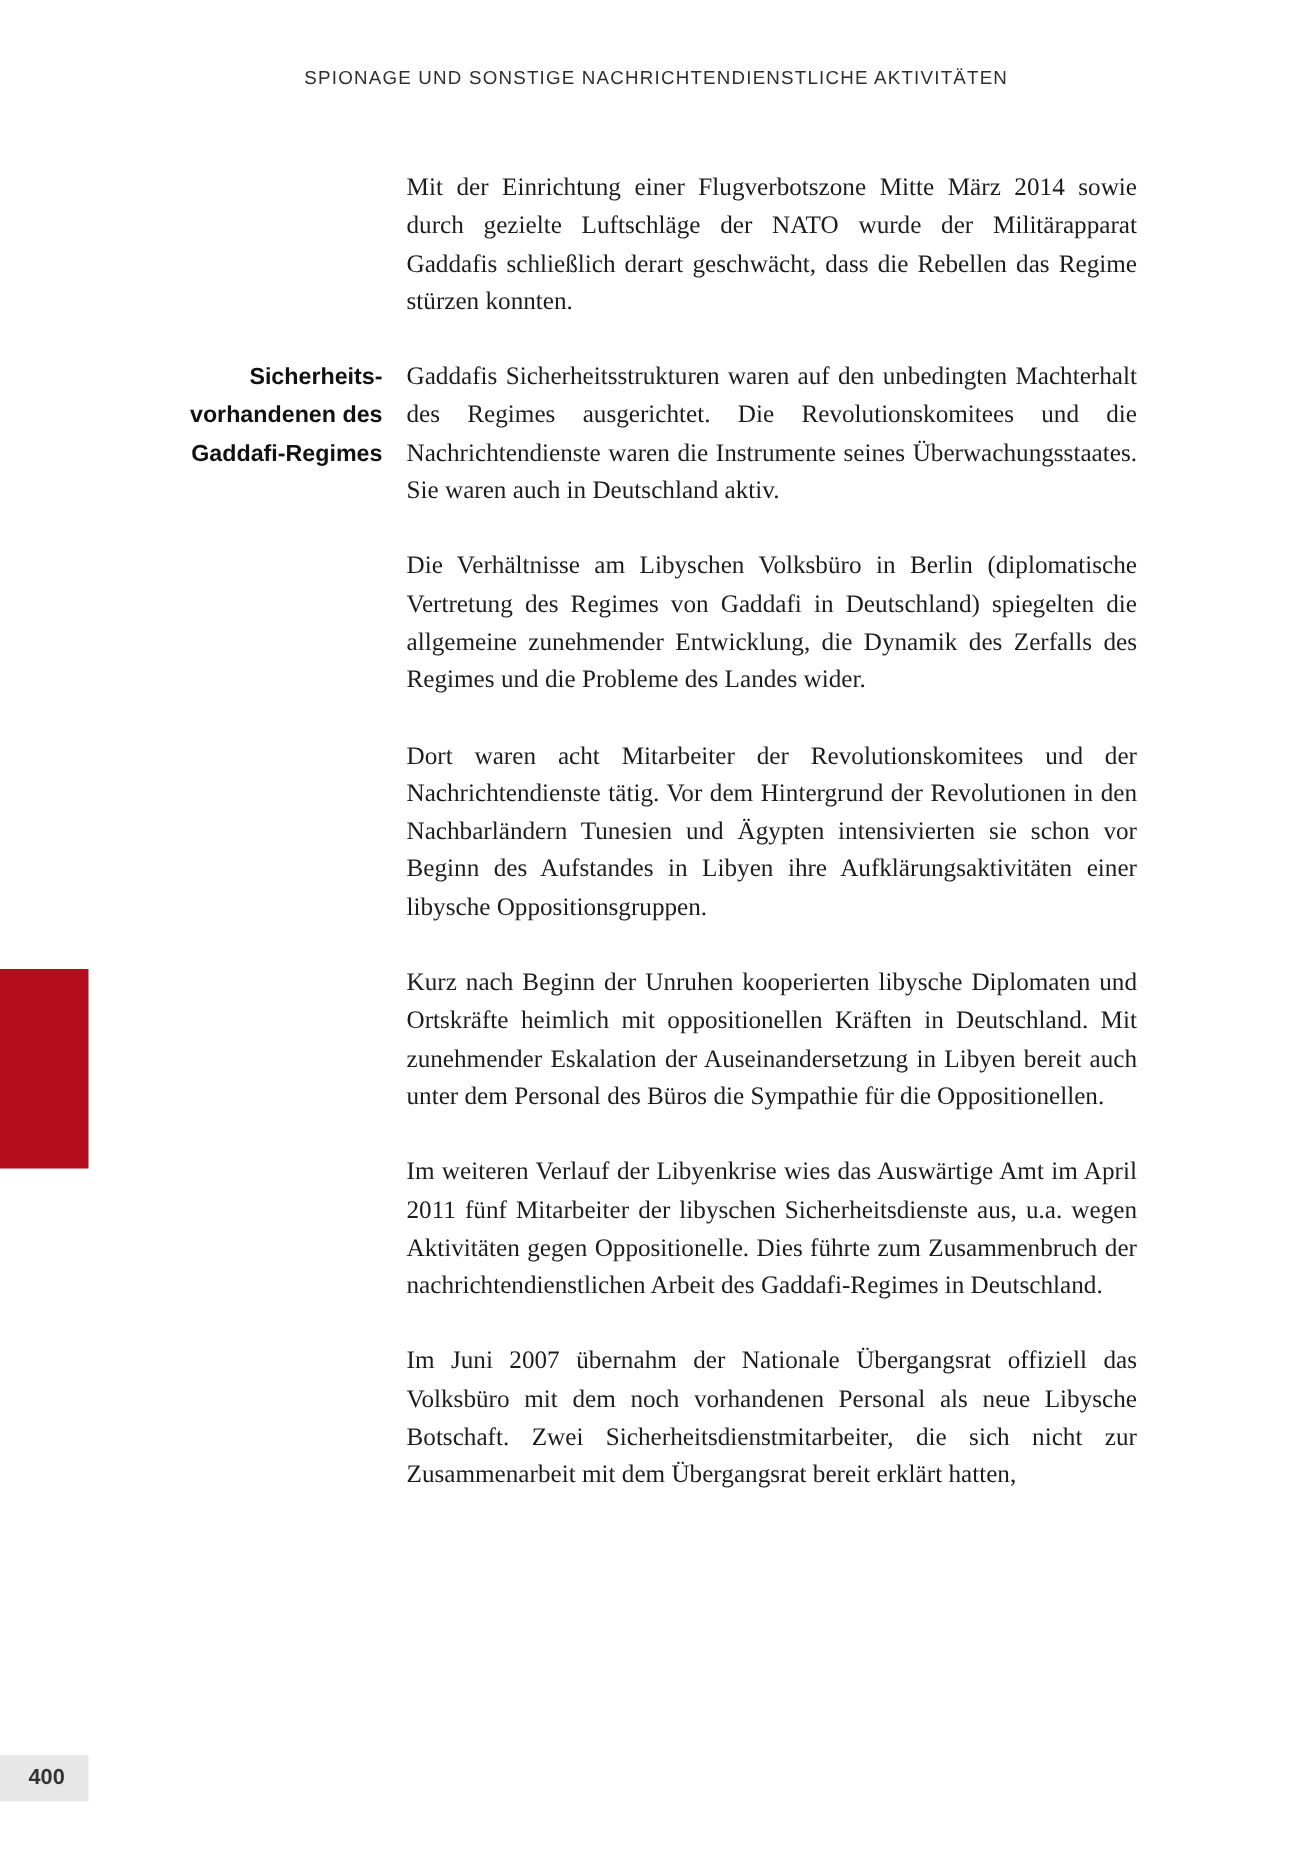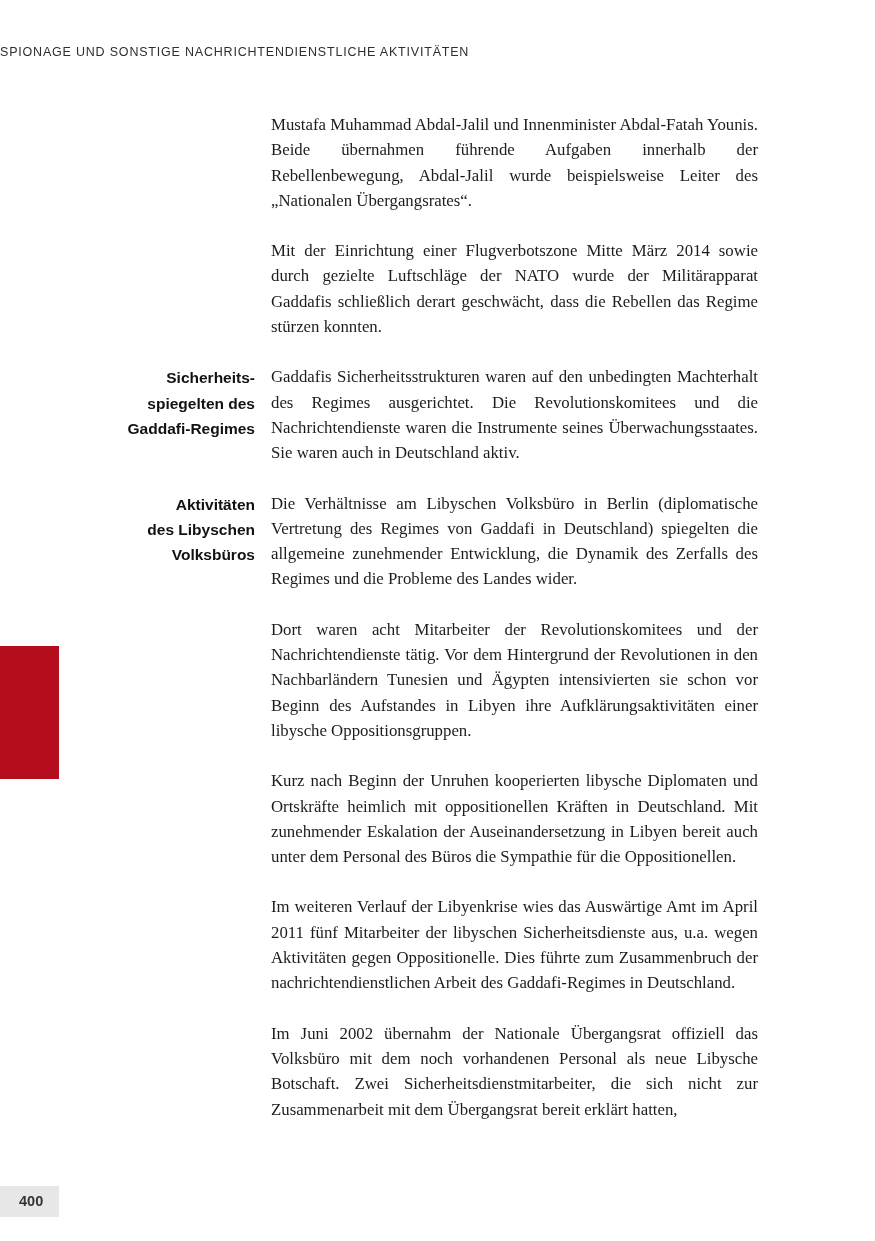--- a/index.html
+++ b/index.html
@@ -15,21 +15,21 @@
     overflow: hidden;
     font-family: "Liberation Serif", serif;
   }
 
   
   .running-head {
     position: absolute;
     top: 45px;
     left: 0;
     width: 100%;
-    text-align: left;
+    text-align: center;
     font-family: "Liberation Sans", sans-serif;
     font-size: 12.5px;
     letter-spacing: 0.8px;
     color: #2e2e2e;
     font-weight: 400;
   }
 
   
   .body-col {
     position: absolute;
@@ -76,81 +76,73 @@
   }
 
   
   .page-number-tab {
     position: absolute;
     left: 0;
     top: 1170px;
     width: 59px;
     height: 31px;
     background: #e7e7e7;
-    margin-top: 16px;
   }
   .page-number {
     font-family: "Liberation Sans", sans-serif;
     font-weight: 700;
     font-size: 14.5px;
     color: #333333;
     line-height: 31px;
     padding-left: 19px;
   }
 </style>
 </head>
 <body>
 
 <div class="page">
 
   <div class="running-head">SPIONAGE UND SONSTIGE NACHRICHTENDIENSTLICHE AKTIVITÄTEN</div>
 
   <div class="body-col" id="paragraphs">
-  <div class="para-block">
-
-    <p class="para-text">Mustafa Muhammad Abdal-Jalil und Innenminister Abdal-Fatah Younis. Beide übernahmen führende Aufgaben innerhalb der Rebellenbewegung, Abdal-Jalil wurde beispielsweise Leiter des „Nationalen Übergangsrates“.</p>
-  </div>
 
   <div class="para-block">
 
     <p class="para-text">Mit der Einrichtung einer Flugverbotszone Mitte März 2014 sowie durch gezielte Luftschläge der NATO wurde der Militärapparat Gaddafis schließlich derart geschwächt, dass die Rebellen das Regime stürzen konnten.</p>
   </div>
 
   <div class="para-block">
     <div class="margin-note">Sicherheits-
-spiegelten des
+vorhandenen des
 Gaddafi-Regimes</div>
     <p class="para-text">Gaddafis Sicherheitsstrukturen waren auf den unbedingten Machterhalt des Regimes ausgerichtet. Die Revolutionskomitees und die Nachrichtendienste waren die Instrumente seines Überwachungsstaates. Sie waren auch in Deutschland aktiv.</p>
   </div>
 
   <div class="para-block">
-    <div class="margin-note">Aktivitäten
-des Libyschen
-Volksbüros</div>
     <p class="para-text">Die Verhältnisse am Libyschen Volksbüro in Berlin (diplomatische Vertretung des Regimes von Gaddafi in Deutschland) spiegelten die allgemeine zunehmender Entwicklung, die Dynamik des Zerfalls des Regimes und die Probleme des Landes wider.</p>
   </div>
 
   <div class="para-block">
 
     <p class="para-text">Dort waren acht Mitarbeiter der Revolutionskomitees und der Nachrichtendienste tätig. Vor dem Hintergrund der Revolutionen in den Nachbarländern Tunesien und Ägypten intensivierten sie schon vor Beginn des Aufstandes in Libyen ihre Aufklärungsaktivitäten einer libysche Oppositionsgruppen.</p>
   </div>
 
   <div class="para-block">
 
     <p class="para-text">Kurz nach Beginn der Unruhen kooperierten libysche Diplomaten und Ortskräfte heimlich mit oppositionellen Kräften in Deutschland. Mit zunehmender Eskalation der Auseinandersetzung in Libyen bereit auch unter dem Personal des Büros die Sympathie für die Oppositionellen.</p>
   </div>
 
   <div class="para-block">
 
     <p class="para-text">Im weiteren Verlauf der Libyenkrise wies das Auswärtige Amt im April 2011 fünf Mitarbeiter der libyschen Sicherheitsdienste aus, u.a. wegen Aktivitäten gegen Oppositionelle. Dies führte zum Zusammenbruch der nachrichtendienstlichen Arbeit des Gaddafi-Regimes in Deutschland.</p>
   </div>
 
   <div class="para-block">
 
-    <p class="para-text">Im Juni 2002 übernahm der Nationale Übergangsrat offiziell das Volksbüro mit dem noch vorhandenen Personal als neue Libysche Botschaft. Zwei Sicherheitsdienstmitarbeiter, die sich nicht zur Zusammenarbeit mit dem Übergangsrat bereit erklärt hatten,</p>
+    <p class="para-text">Im Juni 2007 übernahm der Nationale Übergangsrat offiziell das Volksbüro mit dem noch vorhandenen Personal als neue Libysche Botschaft. Zwei Sicherheitsdienstmitarbeiter, die sich nicht zur Zusammenarbeit mit dem Übergangsrat bereit erklärt hatten,</p>
   </div>
 </div>
 
   <div class="red-marker" style="background: rgb(179, 13, 30);"></div>
 
   <div class="page-number-tab" style="background: rgb(231, 231, 231);">
     <div class="page-number">400</div>
   </div>
 
 </div>

